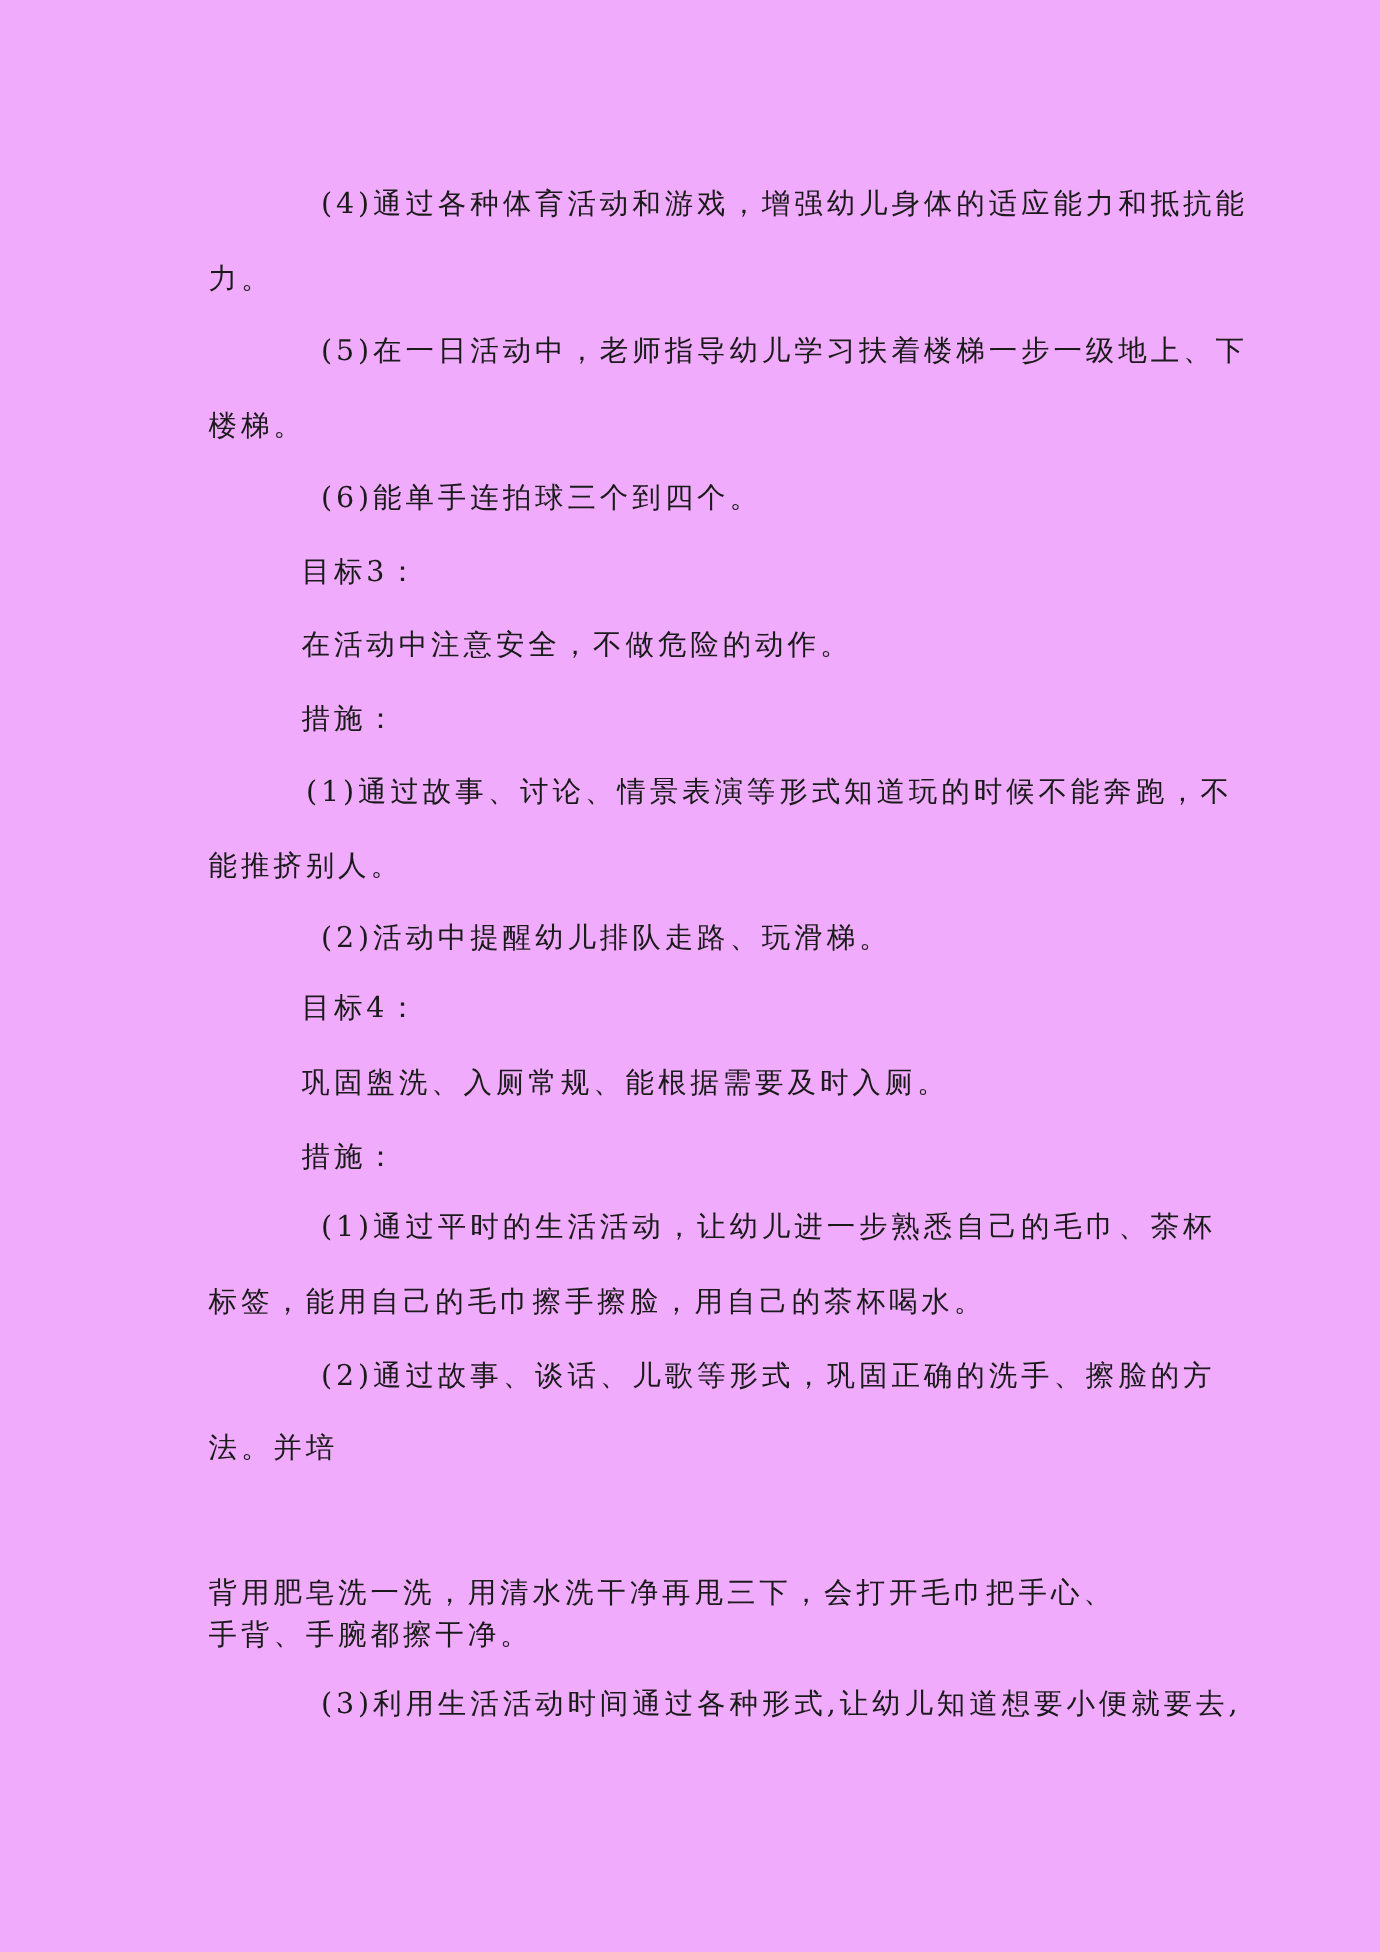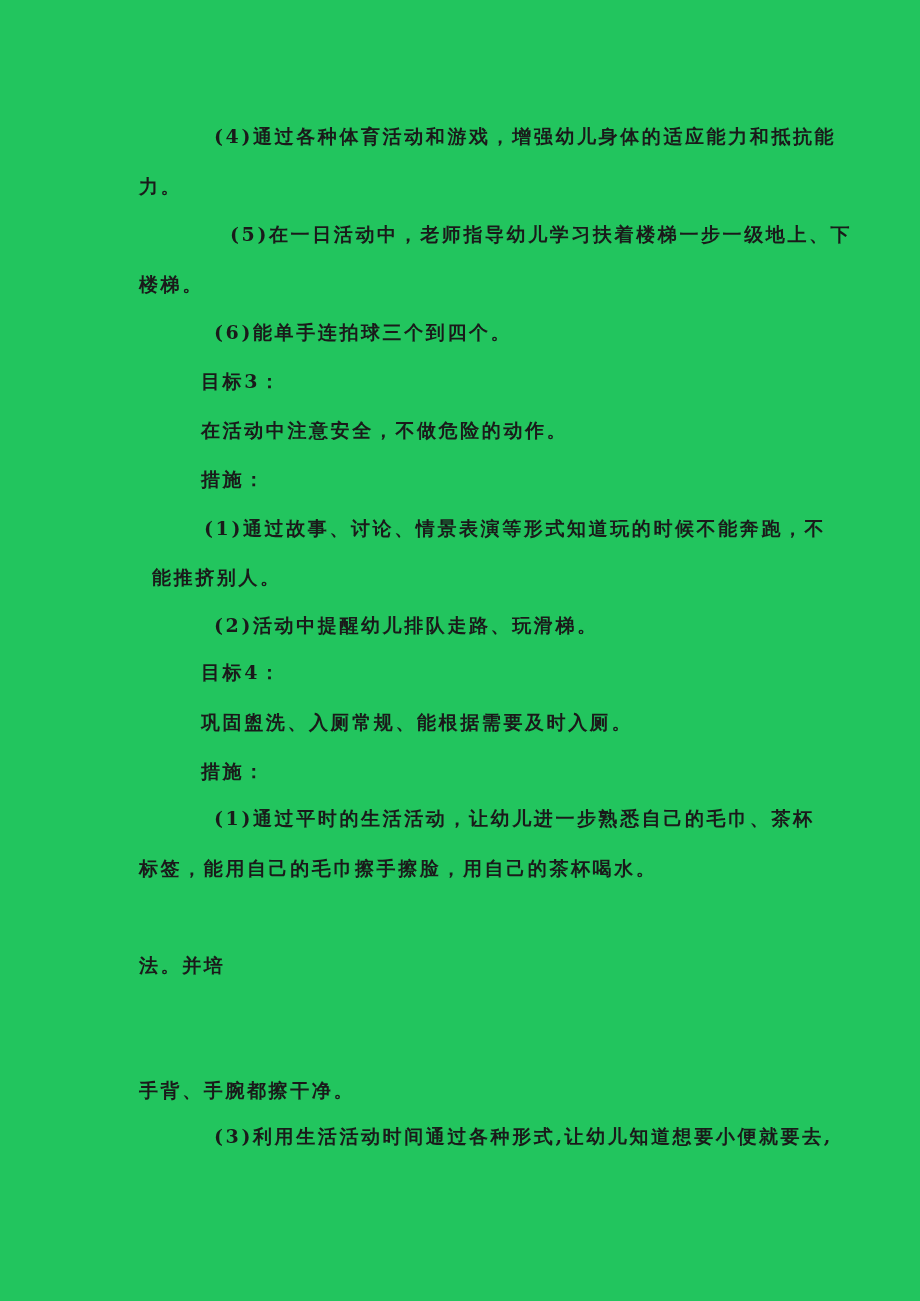--- a/index.html
+++ b/index.html
@@ -1,36 +1,38 @@
 <!DOCTYPE html>
 <html><head>
 <meta charset="utf-8">
 <style>
   html, body { margin: 0; padding: 0; background: #ffffff; }
   body { width: 920px; height: 1301px; position: relative; overflow: hidden;
          font-family: "DejaVu Serif", "Liberation Serif", serif; color: #1a1a1a; }
-  .page { position: absolute; left: 0; top: 0; width: 920px; height: 1301px; background: #22c55e; font-weight: bold; }
+  .page { position: absolute; left: 0; top: 0; width: 920px; height: 1301px; background: #f0abfc; }
   .line { position: absolute; font-size: 19px; line-height: 24px; white-space: nowrap; letter-spacing: 2.6px; }
 </style>
 </head>
 <body>
 
 <div class="page">
   <div class="line" style="left:214px;top:124px;">(4)通过各种体育活动和游戏，增强幼儿身体的适应能力和抵抗能</div>
   <div class="line" style="left:139px;top:174px;">力。</div>
-  <div class="line" style="left:214px;top:222px;margin-left:16px;">(5)在一日活动中，老师指导幼儿学习扶着楼梯一步一级地上、下</div>
+  <div class="line" style="left:214px;top:222px;">(5)在一日活动中，老师指导幼儿学习扶着楼梯一步一级地上、下</div>
   <div class="line" style="left:139px;top:272px;">楼梯。</div>
   <div class="line" style="left:214px;top:320px;">(6)能单手连拍球三个到四个。</div>
   <div class="line" style="left:201px;top:369px;">目标3：</div>
   <div class="line" style="left:201px;top:418px;">在活动中注意安全，不做危险的动作。</div>
   <div class="line" style="left:201px;top:467px;">措施：</div>
   <div class="line" style="left:204px;top:516px;">(1)通过故事、讨论、情景表演等形式知道玩的时候不能奔跑，不</div>
-  <div class="line" style="left:152px;top:565px;">能推挤别人。</div>
+  <div class="line" style="left:139px;top:565px;">能推挤别人。</div>
   <div class="line" style="left:214px;top:613px;">(2)活动中提醒幼儿排队走路、玩滑梯。</div>
   <div class="line" style="left:201px;top:660px;">目标4：</div>
   <div class="line" style="left:201px;top:710px;">巩固盥洗、入厕常规、能根据需要及时入厕。</div>
   <div class="line" style="left:201px;top:759px;">措施：</div>
   <div class="line" style="left:214px;top:806px;">(1)通过平时的生活活动，让幼儿进一步熟悉自己的毛巾、茶杯</div>
   <div class="line" style="left:139px;top:856px;">标签，能用自己的毛巾擦手擦脸，用自己的茶杯喝水。</div>
+  <div class="line" style="left:214px;top:905px;">(2)通过故事、谈话、儿歌等形式，巩固正确的洗手、擦脸的方</div>
   <div class="line" style="left:139px;top:953px;">法。并培</div>
+  <div class="line" style="left:139px;top:1050px;">背用肥皂洗一洗，用清水洗干净再甩三下，会打开毛巾把手心、</div>
   <div class="line" style="left:139px;top:1078px;">手背、手腕都擦干净。</div>
   <div class="line" style="left:214px;top:1124px;">(3)利用生活活动时间通过各种形式,让幼儿知道想要小便就要去,</div>
 </div>
 
 </body></html>

